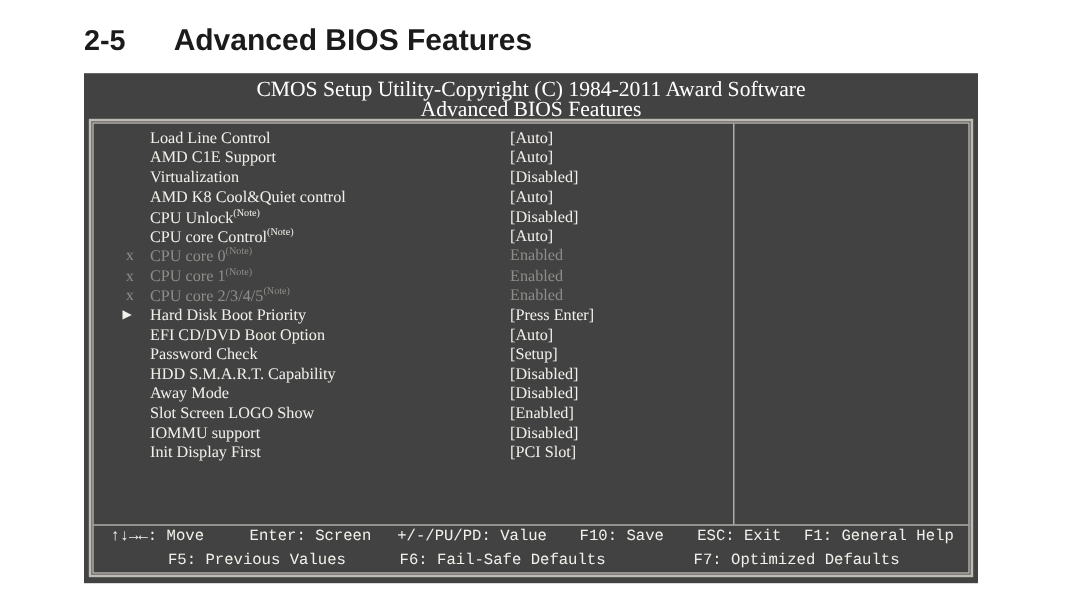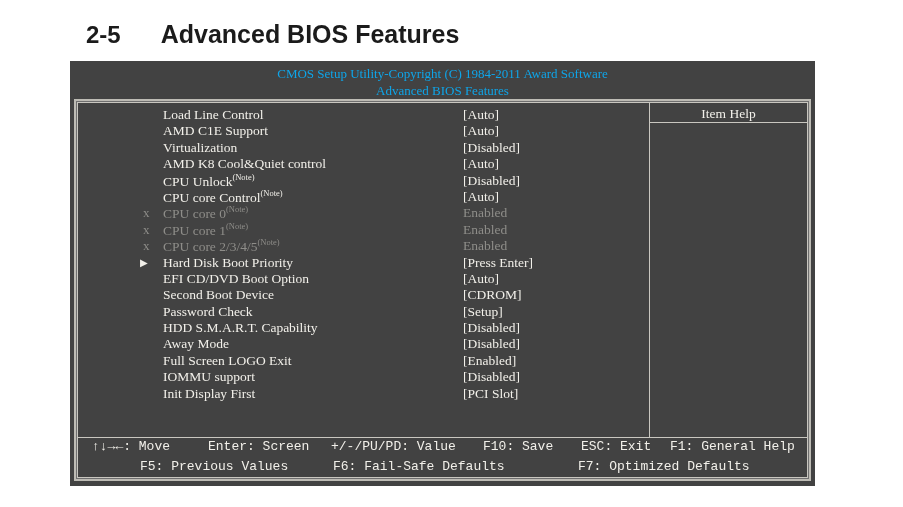--- a/index.html
+++ b/index.html
@@ -20,21 +20,20 @@
     position: absolute;
     left: 70px;
     top: 20px;
     width: 700px;
     height: 36px;
     display: flex;
     align-items: baseline;
     font-family: "Liberation Sans", sans-serif;
     font-weight: bold;
     color: #1b1b1b;
-    margin-left: 16px;
   }
   #page-heading .sect-num {
     font-size: 24px;
     letter-spacing: 0px;
   }
   #page-heading .sect-title {
     font-size: 25px;
     margin-left: 40px;
   }
 
@@ -48,22 +47,22 @@
     background: #424242;
     box-sizing: border-box;
   }
 
   #bios-titlebar {
     position: absolute;
     left: 0;
     top: 5px;
     width: 100%;
     text-align: center;
-    color: #0ea5e9;
-    font-size: 13px;
+    color: #ffffff;
+    font-size: 18px;
     line-height: 16.5px;
   }
 
   
   #bios-body {
     position: absolute;
     left: 7px;
     top: 41px;
     right: 7px;
     bottom: 8px;
@@ -73,21 +72,20 @@
   }
 
   
   #bios-columns {
     position: absolute;
     left: 0;
     top: 0;
     right: 0;
     height: 334px;
     display: flex;
-    margin-left: 38px;
   }
 
   #options-pane {
     position: relative;
     width: 533px;
     flex: 0 0 533px;
     padding-top: 4px;
     box-sizing: border-box;
   }
 
@@ -258,51 +256,46 @@
           <div class="opt-row">
             <span class="opt-marker arrow">▶</span>
             <span class="opt-label"><span>Hard Disk Boot Priority</span></span>
             <span class="opt-value">[Press Enter]</span>
           </div>
           <div class="opt-row">
             <span class="opt-label"><span>EFI CD/DVD Boot Option</span></span>
             <span class="opt-value">[Auto]</span>
           </div>
           <div class="opt-row">
-            <span class="opt-label"><span>Second Boot Device</span></span>
-            <span class="opt-value">[CDROM]</span>
-          </div>
-          <div class="opt-row">
             <span class="opt-label"><span>Password Check</span></span>
             <span class="opt-value">[Setup]</span>
           </div>
           <div class="opt-row">
             <span class="opt-label"><span>HDD S.M.A.R.T. Capability</span></span>
             <span class="opt-value">[Disabled]</span>
           </div>
           <div class="opt-row">
             <span class="opt-label"><span>Away Mode</span></span>
             <span class="opt-value">[Disabled]</span>
           </div>
           <div class="opt-row">
-            <span class="opt-label"><span>Full Screen LOGO Exit</span></span>
+            <span class="opt-label"><span>Slot Screen LOGO Show</span></span>
             <span class="opt-value">[Enabled]</span>
           </div>
           <div class="opt-row">
             <span class="opt-label"><span>IOMMU support</span></span>
             <span class="opt-value">[Disabled]</span>
           </div>
           <div class="opt-row">
             <span class="opt-label"><span>Init Display First</span></span>
             <span class="opt-value">[PCI Slot]</span>
           </div>
         </div>
 
       <div id="help-pane">
-        <div id="help-title">Item Help</div>
       </div>
 
     </div>
 
     <div id="bios-footer">
       <div class="footer-line">
         <span id="f-move">↑↓→←: Move</span>
         <span id="f-enter">Enter: Screen</span>
         <span id="f-value">+/-/PU/PD: Value</span>
         <span id="f-save">F10: Save</span>

